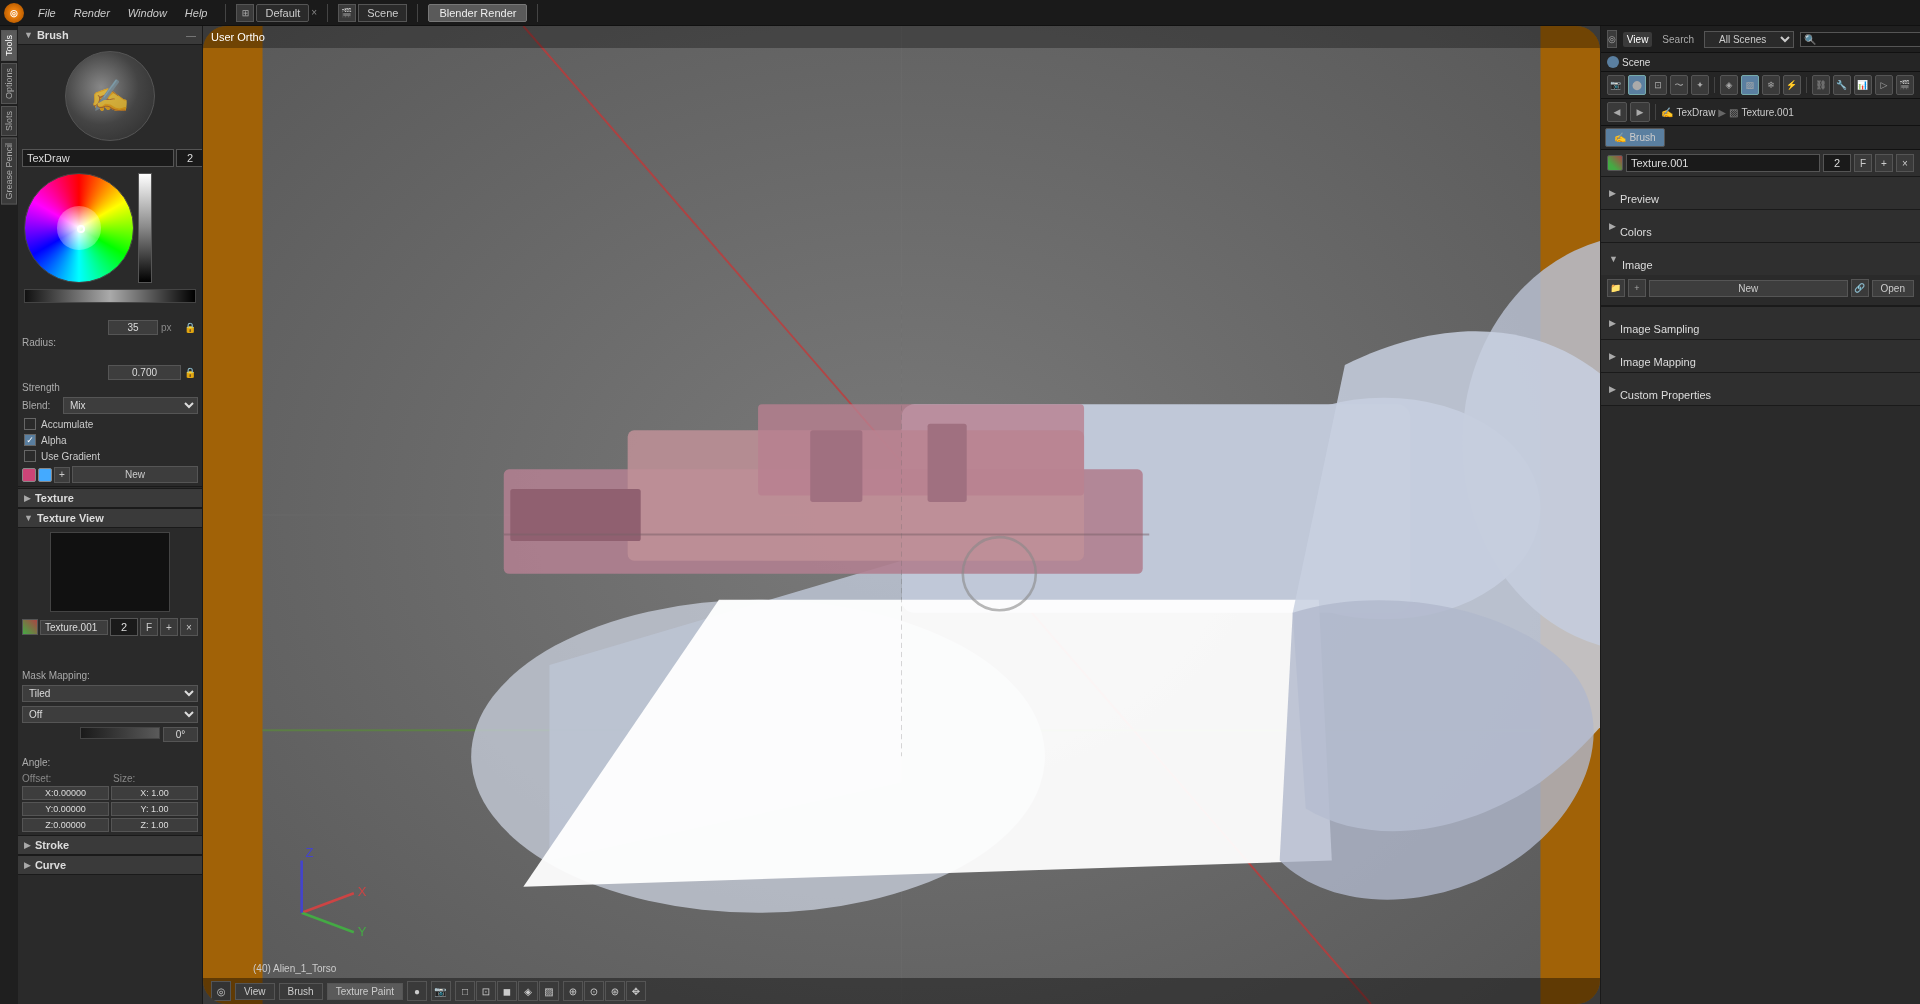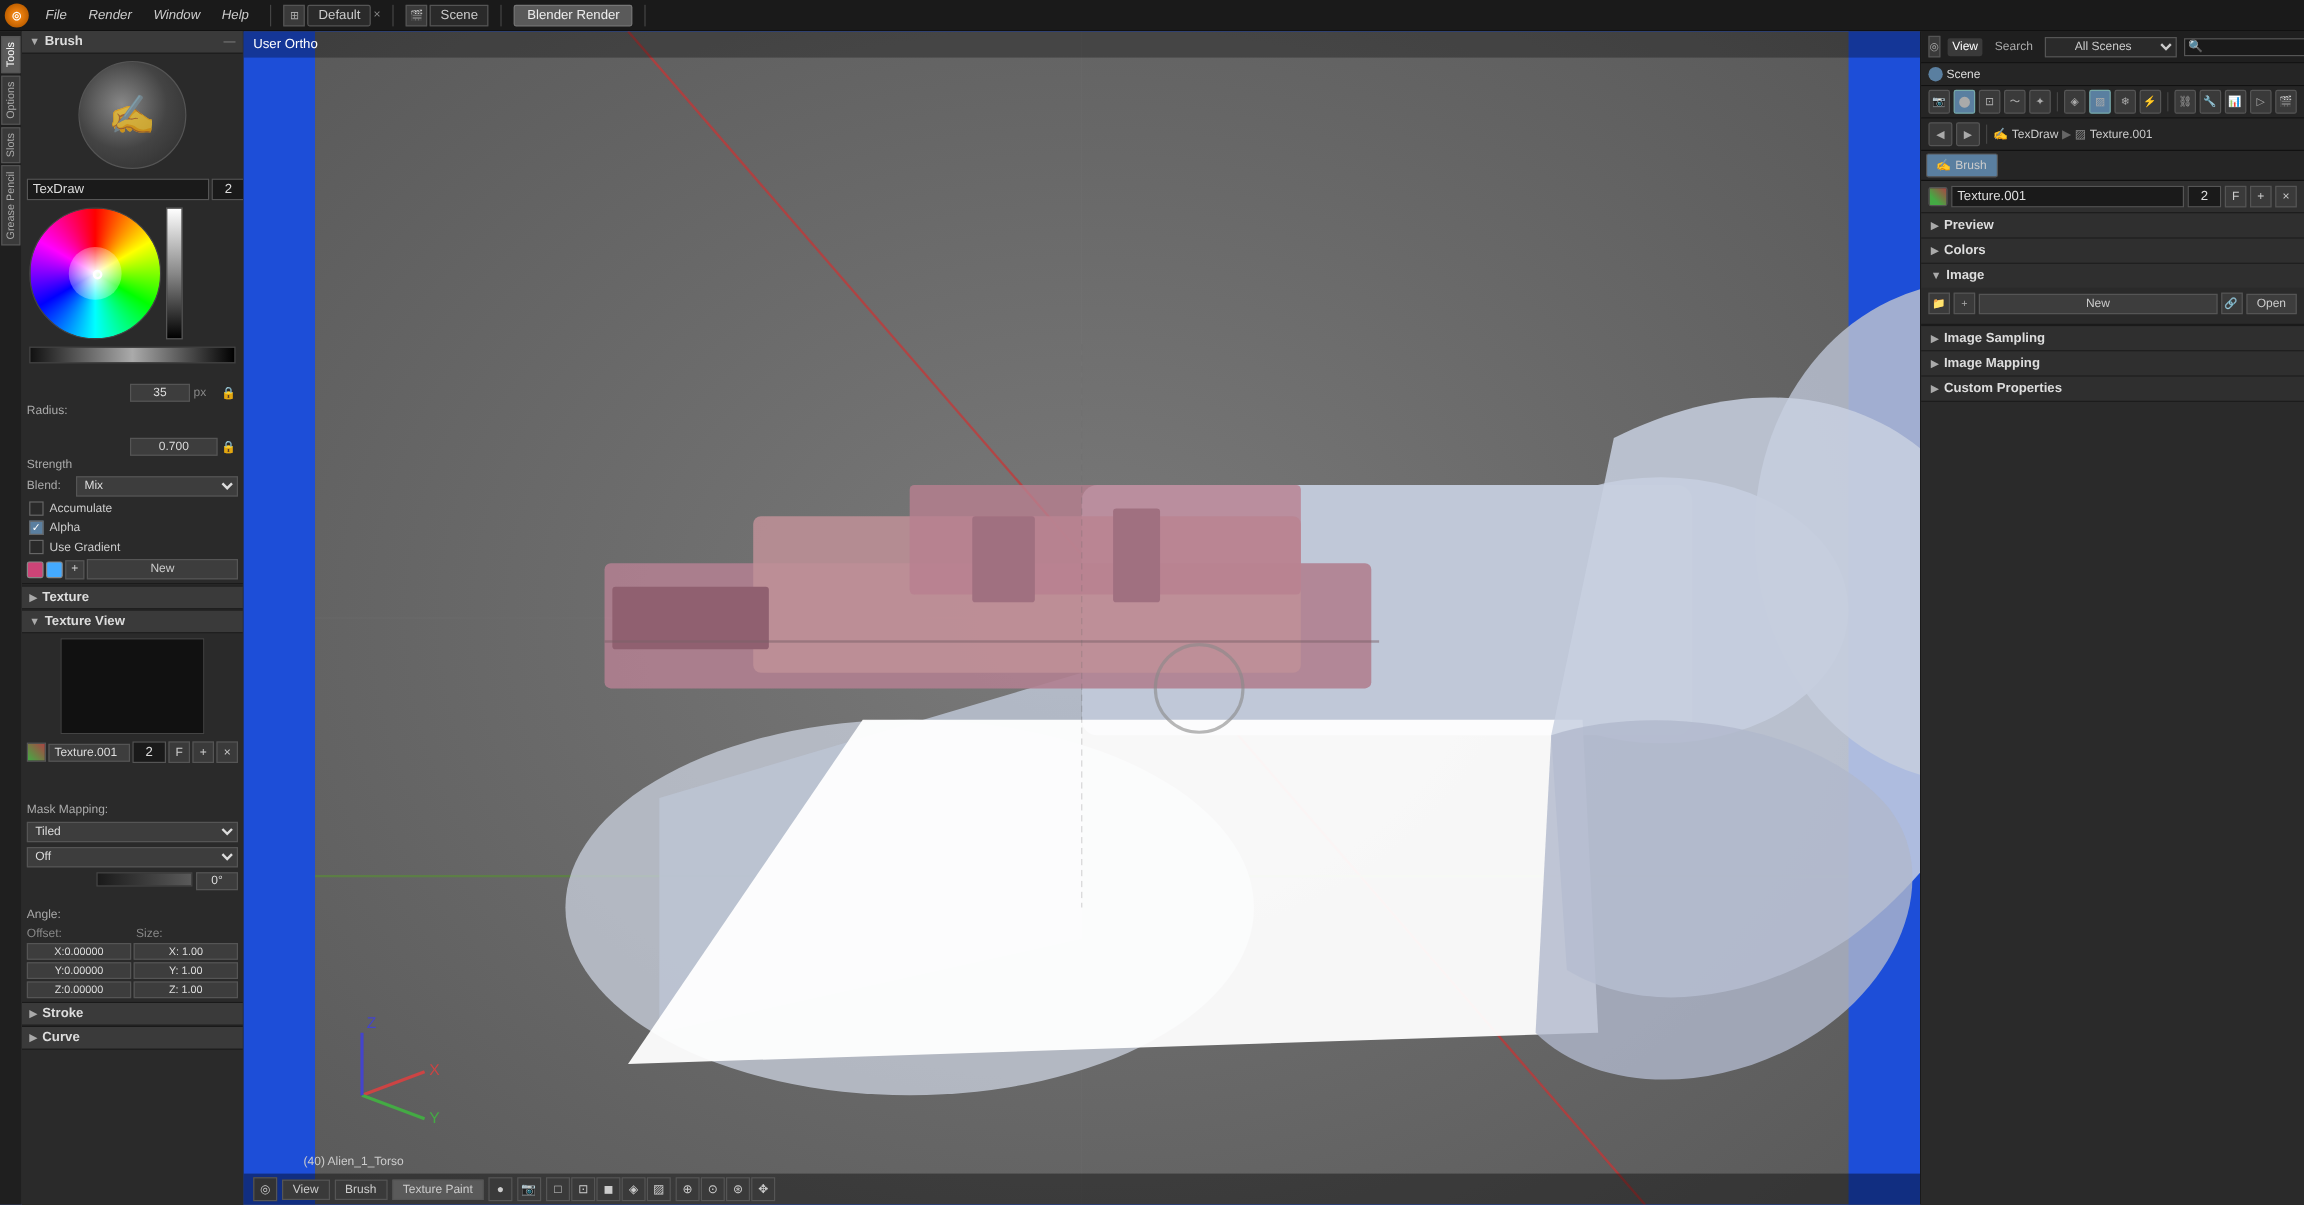--- a/index.html
+++ b/index.html
@@ -393,23 +393,24 @@
       gap: 4px;
       cursor: pointer;
       background: #3a3a3a;
       border-top: 1px solid #1a1a1a;
       border-bottom: 1px solid #1a1a1a;
     }
 
     
     .viewport {
       flex: 1;
-      background: #1d4ed8;
+      background: #a16207;
       position: relative;
       overflow: hidden;
+      border-radius: 24px;
     }
     .viewport-header {
       position: absolute;
       top: 0; left: 0; right: 0;
       height: 22px;
       background: rgba(0,0,0,0.3);
       display: flex;
       align-items: center;
       padding: 0 8px;
       gap: 8px;
@@ -594,21 +595,22 @@
       align-items: center;
       padding: 4px 8px;
       gap: 4px;
       cursor: pointer;
       background: #2f2f2f;
     }
     .section-triangle { color: #aaa; font-size: 9px; }
     .section-title {
       color: #ddd;
       font-size: 11px;
-      font-weight: bold;
+      font-weight: normal;
+      margin-top: 12px;
     }
 
     .image-section {
       padding: 4px 6px;
       border-bottom: 1px solid #1a1a1a;
     }
     .image-toolbar {
       display: flex;
       align-items: center;
       gap: 3px;
@@ -959,21 +961,21 @@
       </div>
     </div>
   </div>
 
   <div class="right-panel">
 
     <div class="right-panel-top">
       <div style="width:18px;height:18px;background:#3a3a3a;border:1px solid #555;display:flex;align-items:center;justify-content:center;font-size:9px;color:#aaa;">◎</div>
       <div class="right-panel-tab active">View</div>
       <div class="right-panel-tab">Search</div>
-      <select style="background:#2a2a2a;border:1px solid #555;color:#ccc;font-size:10px;padding:1px 20px;">
+      <select style="background:#2a2a2a;border:1px solid #555;color:#ccc;font-size:10px;padding:1px 10px;">
         <option>All Scenes</option>
       </select>
       <input style="flex: 1 1 0%; background: rgb(26, 26, 26); border: 1px solid rgb(85, 85, 85); color: rgb(204, 204, 204); font-size: 10px; padding: 1px 3px;" type="text" placeholder="🔍">
     </div>
 
     <div style="display:flex;align-items:center;padding:3px 6px;background:#252525;border-bottom:1px solid #111;gap:3px;">
       <div style="width:12px;height:12px;background:#5a7fa0;border-radius:50%;"></div>
       <span style="color:#ddd;font-size:10px;">Scene</span>
     </div>
 

